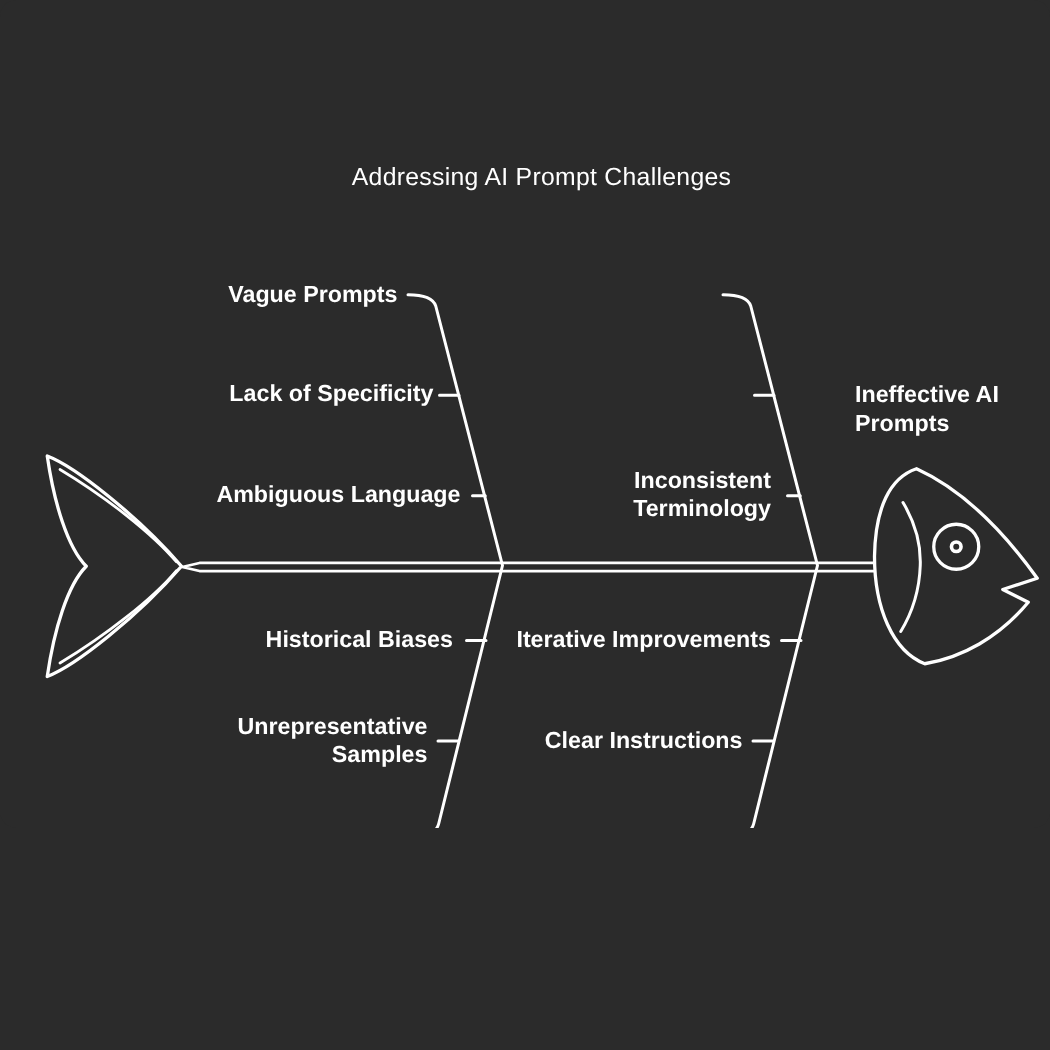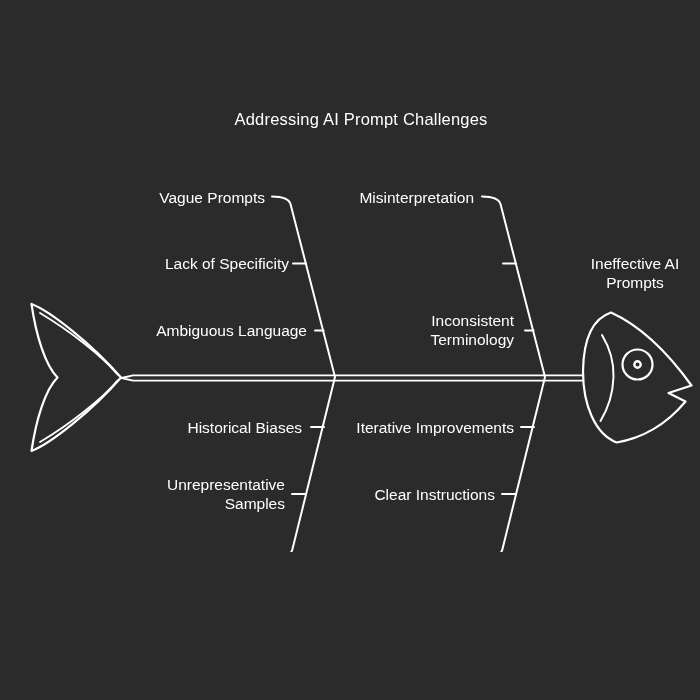--- a/index.html
+++ b/index.html
@@ -31,30 +31,30 @@
     font-size:16.5px;
     font-weight:500;
     letter-spacing:.2px;
     white-space:nowrap;
   }
   .lbl{
     position:absolute;
     transform:translateY(-50%);
     font-size:15.5px;
     line-height:19px;
-    font-weight:400;
+    font-weight:700;
     text-align:right;
     white-space:nowrap;
   }
   .lbl.wrap{white-space:normal;}
   .head-lbl{
     left:635px;top:273px;
     width:130px;
     transform:translate(-50%,-50%);
-    text-align:center;
+    text-align:left;
     white-space:normal;
   }
 </style>
 </head>
 <body>
 
 <div class="stage">
 
   <div class="title">Addressing AI Prompt Challenges</div>
 
@@ -74,21 +74,20 @@
     <path class="stroked" stroke-width="2" d="M293,263.5 H306 M315,330.5 H323.5 M311,427 H324 M292,494 H305.5"></path>
 
     <path class="stroked" stroke-width="2" d="M482,196.5 Q498,196.5 500.5,204 L545,377 L502.5,549 Q500,558.5 483.5,559.5"></path>
     <path class="stroked" stroke-width="2" d="M503,263.5 H516 M525,330.5 H533.5 M521,427 H534 M502,494 H515.5"></path>
   </svg>
 
   <div class="lbl" style="right:435px;top:197px;">Vague Prompts</div>
   <div class="lbl" style="right:411px;top:263px;">Lack of Specificity</div>
   <div class="lbl" style="right:393px;top:330px;">Ambiguous Language</div>
 
-  <div class="lbl" style="right:226px;top:197px;">Misinterpretation</div>
   <div class="lbl wrap" style="right:186px;top:330px;width:120px;text-align:right;">Inconsistent Terminology</div>
 
   <div class="lbl" style="right:398px;top:427px;">Historical Biases</div>
   <div class="lbl wrap" style="right:415px;top:494px;width:140px;">Unrepresentative Samples</div>
   <div class="lbl" style="right:436px;top:560px;">Biased Data</div>
 
   <div class="lbl" style="right:186px;top:427px;">Iterative Improvements</div>
   <div class="lbl" style="right:205px;top:494px;">Clear Instructions</div>
 
   <div class="lbl head-lbl">Ineffective AI Prompts</div>

